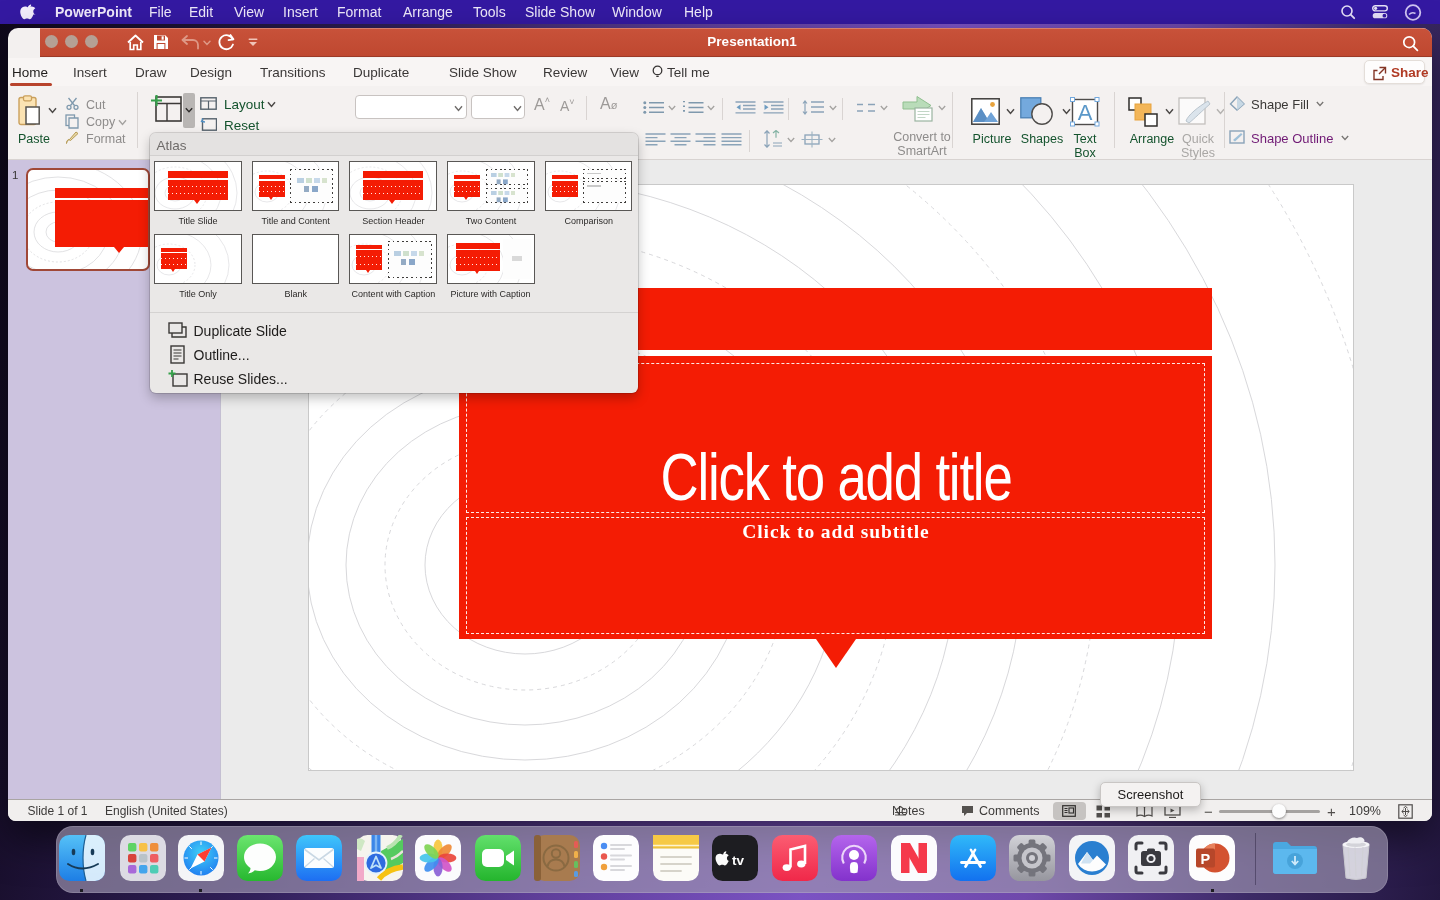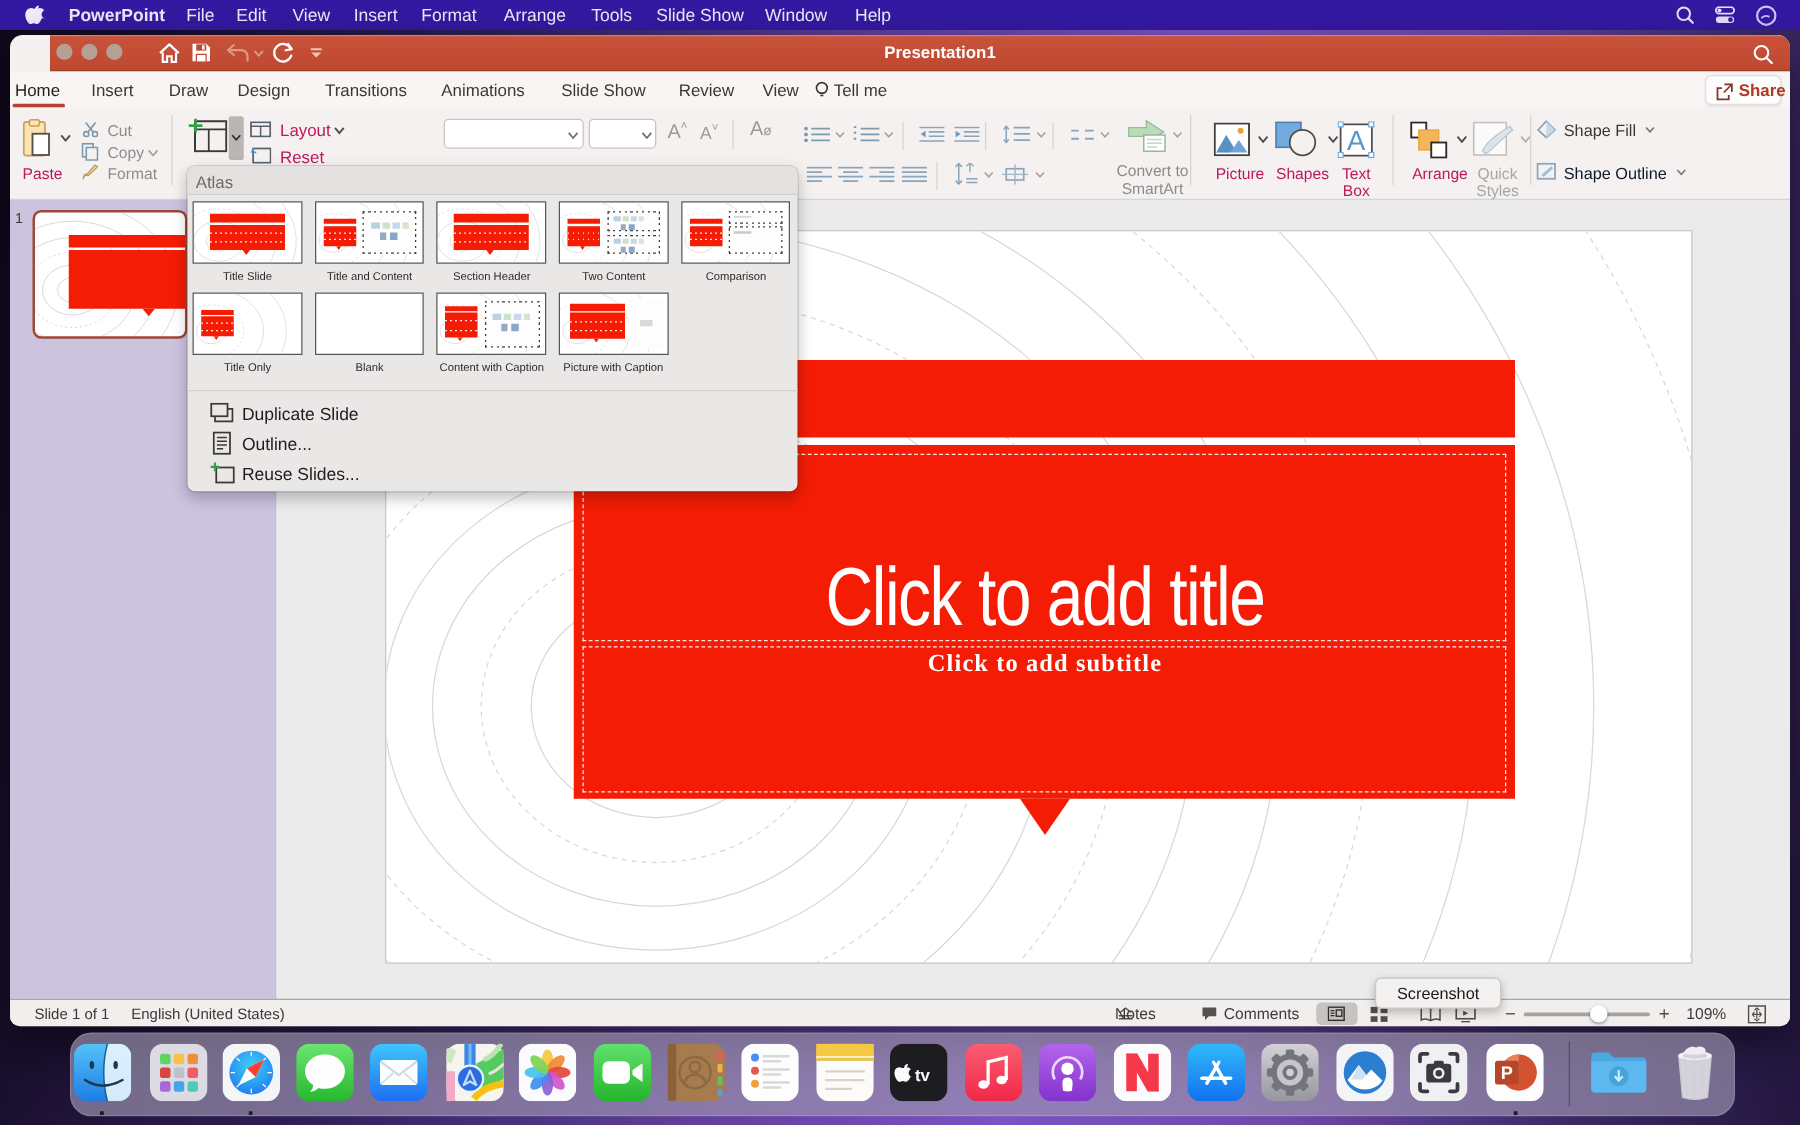--- a/index.html
+++ b/index.html
@@ -25,21 +25,21 @@
     box-shadow: inset 0 1px 0 rgba(255,255,255,0.25); margin-left: 32px; }
   .tl { position:absolute; top:7px; width:13px; height:13px; border-radius:50%; background:#b5a094; }
 
   #tabrow { position:absolute; left:0; top:30px; width:100%; height:28px; background:#f8f5f4;
     font-size:13.5px; color:#3a3736; }
   #tabrow span { position:absolute; top:7px; }
 
   #ribbon { position:absolute; left:0; top:58px; width:100%; height:74px; background:#f4f1f0;
     border-bottom:1px solid #d8d3d1; }
   .rdiv { position:absolute; width:1px; background:#d9d4d2; top:6px; height:56px; }
-  .rlabel { position:absolute; font-size:12.5px; color:#be185d; text-align:center; }
+  .rlabel { position:absolute; font-size:12.5px; color:#14532d; text-align:center; }
   .rgray { color:#8e8c8b; }
 
   
   #sidebar { position:absolute; left:0; top:132px; width:212px; height:641px; background:#ccc3df; }
   #docarea { position:absolute; left:212px; top:132px; width:1212px; height:641px; background:#ebebeb; border-left:1px solid #c4bfd2;}
   #slide { position:absolute; left:301px; top:157px; width:1044px; height:585px; background:#ffffff;
     outline:1px solid #c9c9c9; overflow:hidden; }
 
   
   #statusbar { position:absolute; left:0; top:770.5px; width:100%; height:22.5px; background:#f1efee;
@@ -177,21 +177,21 @@
         <path d="M22 7 L25 10.5 L28 7" fill="none" stroke="#fff" stroke-width="1.6" stroke-linecap="round"></path>
       </svg>
     </div>
     <div id="tabrow">
       <span style="left:4px;font-weight:normal;color:#201d1c">Home</span>
       <div class="abs" style="left:2px;top:25px;width:42px;height:3px;background:#b8432c;border-radius:2px"></div>
       <span style="left:65px">Insert</span>
       <span style="left:127px">Draw</span>
       <span style="left:182px">Design</span>
       <span style="left:252px">Transitions</span>
-      <span style="left:345px">Animations</span>
+      <span style="left:345px">Duplicate</span>
       <span style="left:441px">Slide Show</span>
       <span style="left:535px">Review</span>
       <span style="left:602px">View</span>
       <svg class="abs" style="left:643px;top:7px" width="13" height="15" viewBox="0 0 13 15">
         <circle cx="6.5" cy="5.4" r="4.3" fill="none" stroke="#3a3736" stroke-width="1.3"></circle>
         <path d="M4.9 9.5 h3.2 M5.3 11.3 h2.4" stroke="#3a3736" stroke-width="1.2"></path>
       </svg>
       <span style="left:659px">Tell me</span>
 
       <div class="abs" style="left:1356px;top:2px;width:61px;height:24px;background:#fefdfd;border:1px solid #e4ded9;border-radius:5px;box-shadow:0 1px 2px rgba(0,0,0,0.08)">
@@ -416,21 +416,21 @@
         <path d="M8 1 L15 8 L8 14" fill="#c7d8e4"></path>
       </svg>
       <div class="rlabel" style="left:1243px;top:11px;text-align:right;font-size:13px;color:#3a3836">Shape Fill</div>
       <svg class="abs" style="left:1308px;top:15px" width="8" height="6" viewBox="0 0 8 6">
           <path d="M0.8 1 L4 4.5 L7.2 1" fill="none" stroke="#787674" stroke-width="1.3"></path>
         </svg>
       <svg class="abs" style="left:1221px;top:44px" width="17" height="15" viewBox="0 0 17 15">
         <rect x="1" y="1" width="14" height="12" fill="none" stroke="#8aa3b8" stroke-width="1.4"></rect>
         <path d="M4 10 L12 3 L13.5 4.5 L6 11.5 Z" fill="#9fc0d8"></path>
       </svg>
-      <div class="rlabel" style="left:1243px;top:45px;text-align:left;font-size:13px;color:#0f172a">Shape Outline</div>
+      <div class="rlabel" style="left:1243px;top:45px;text-align:left;font-size:13px;color:#701a75">Shape Outline</div>
       <svg class="abs" style="left:1333px;top:49px" width="8" height="6" viewBox="0 0 8 6">
           <path d="M0.8 1 L4 4.5 L7.2 1" fill="none" stroke="#787674" stroke-width="1.3"></path>
         </svg>
     </div>
     <div id="sidebar">
       <div class="abs" style="left:4px;top:9px;font-size:11.5px;color:#3a3838">1</div>
       <div class="abs" style="left:18px;top:8px;width:124px;height:103px;border:2px solid #a04837;border-radius:7px;background:#fff;overflow:hidden">
         <svg class="abs" style="left:0;top:0" width="120" height="99" viewBox="0 0 120 99">
           <g fill="none" stroke="#d9d9dc" stroke-width="0.8">
             <ellipse cx="30" cy="62" rx="12" ry="10"></ellipse>

